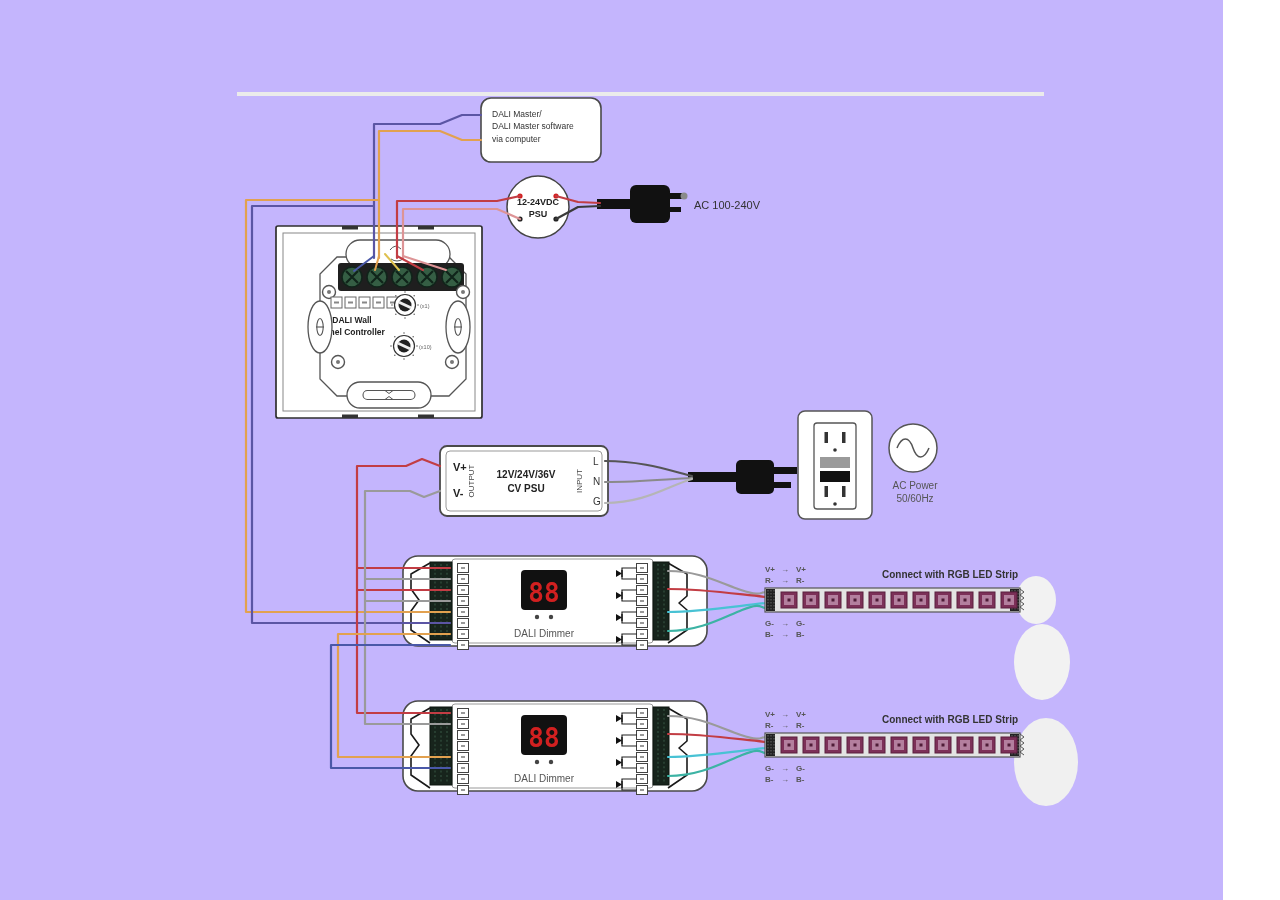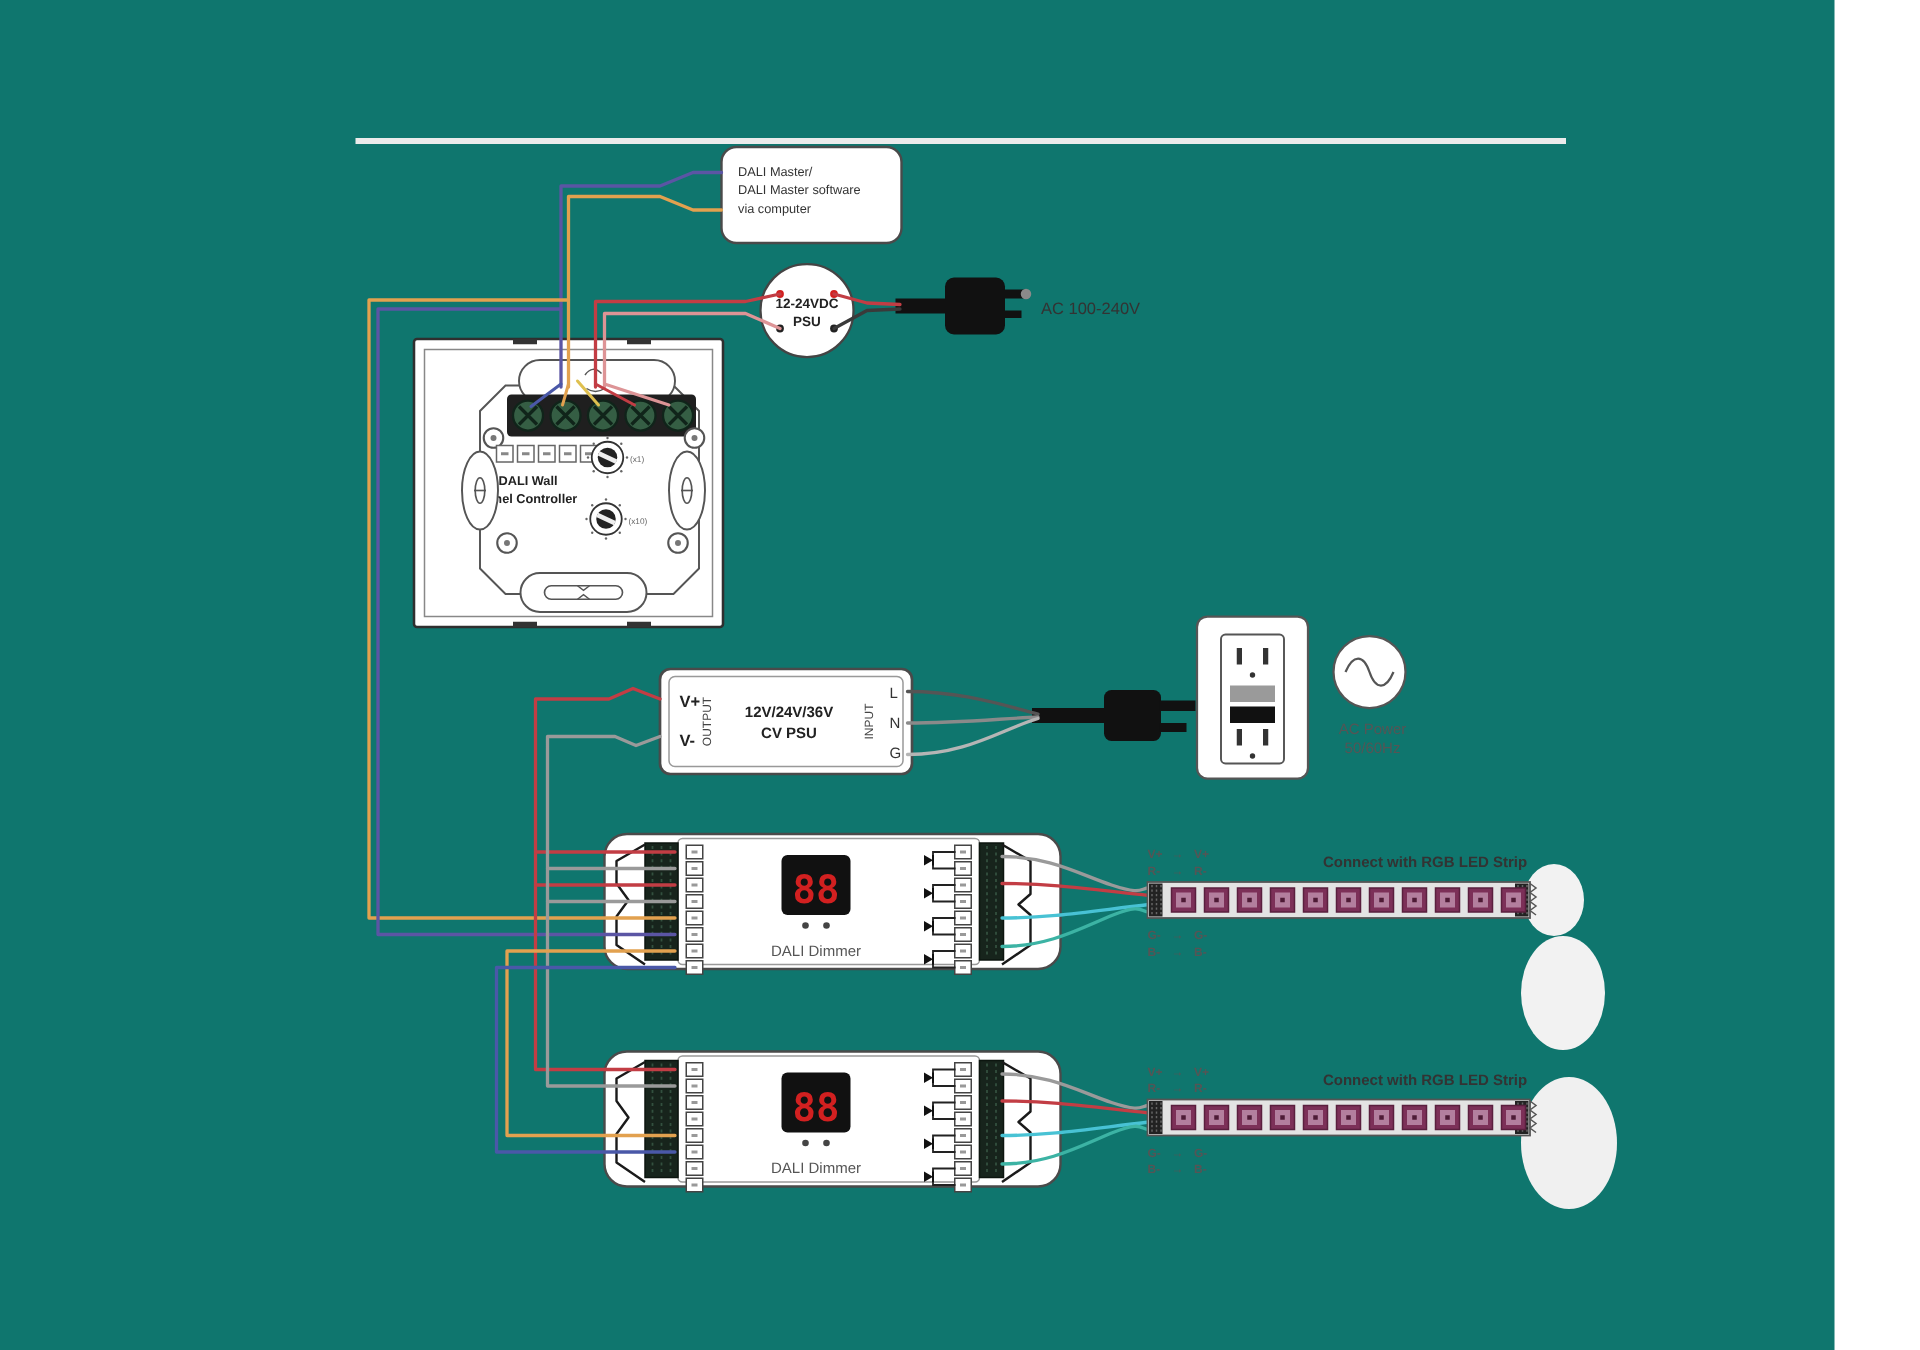--- a/index.html
+++ b/index.html
@@ -1,16 +1,16 @@
 <!DOCTYPE html>
 <html><head>
 <meta charset="utf-8">
 <style>
   html,body{margin:0;padding:0;background:#ffffff;}
-  .stage{width:1223px;height:900px;position:relative;background:#0f766e;overflow:hidden;}
+  .stage{width:1223px;height:900px;position:relative;background:#c4b5fd;overflow:hidden;}
   svg text{font-family:"Liberation Sans",sans-serif;}
   svg .mono{font-family:"DejaVu Sans Mono",monospace;}
 </style>
 </head>
 <body>
 
 <div class="stage">
 <svg width="1280" height="900" viewBox="0 0 1280 900">
 
   <defs>

